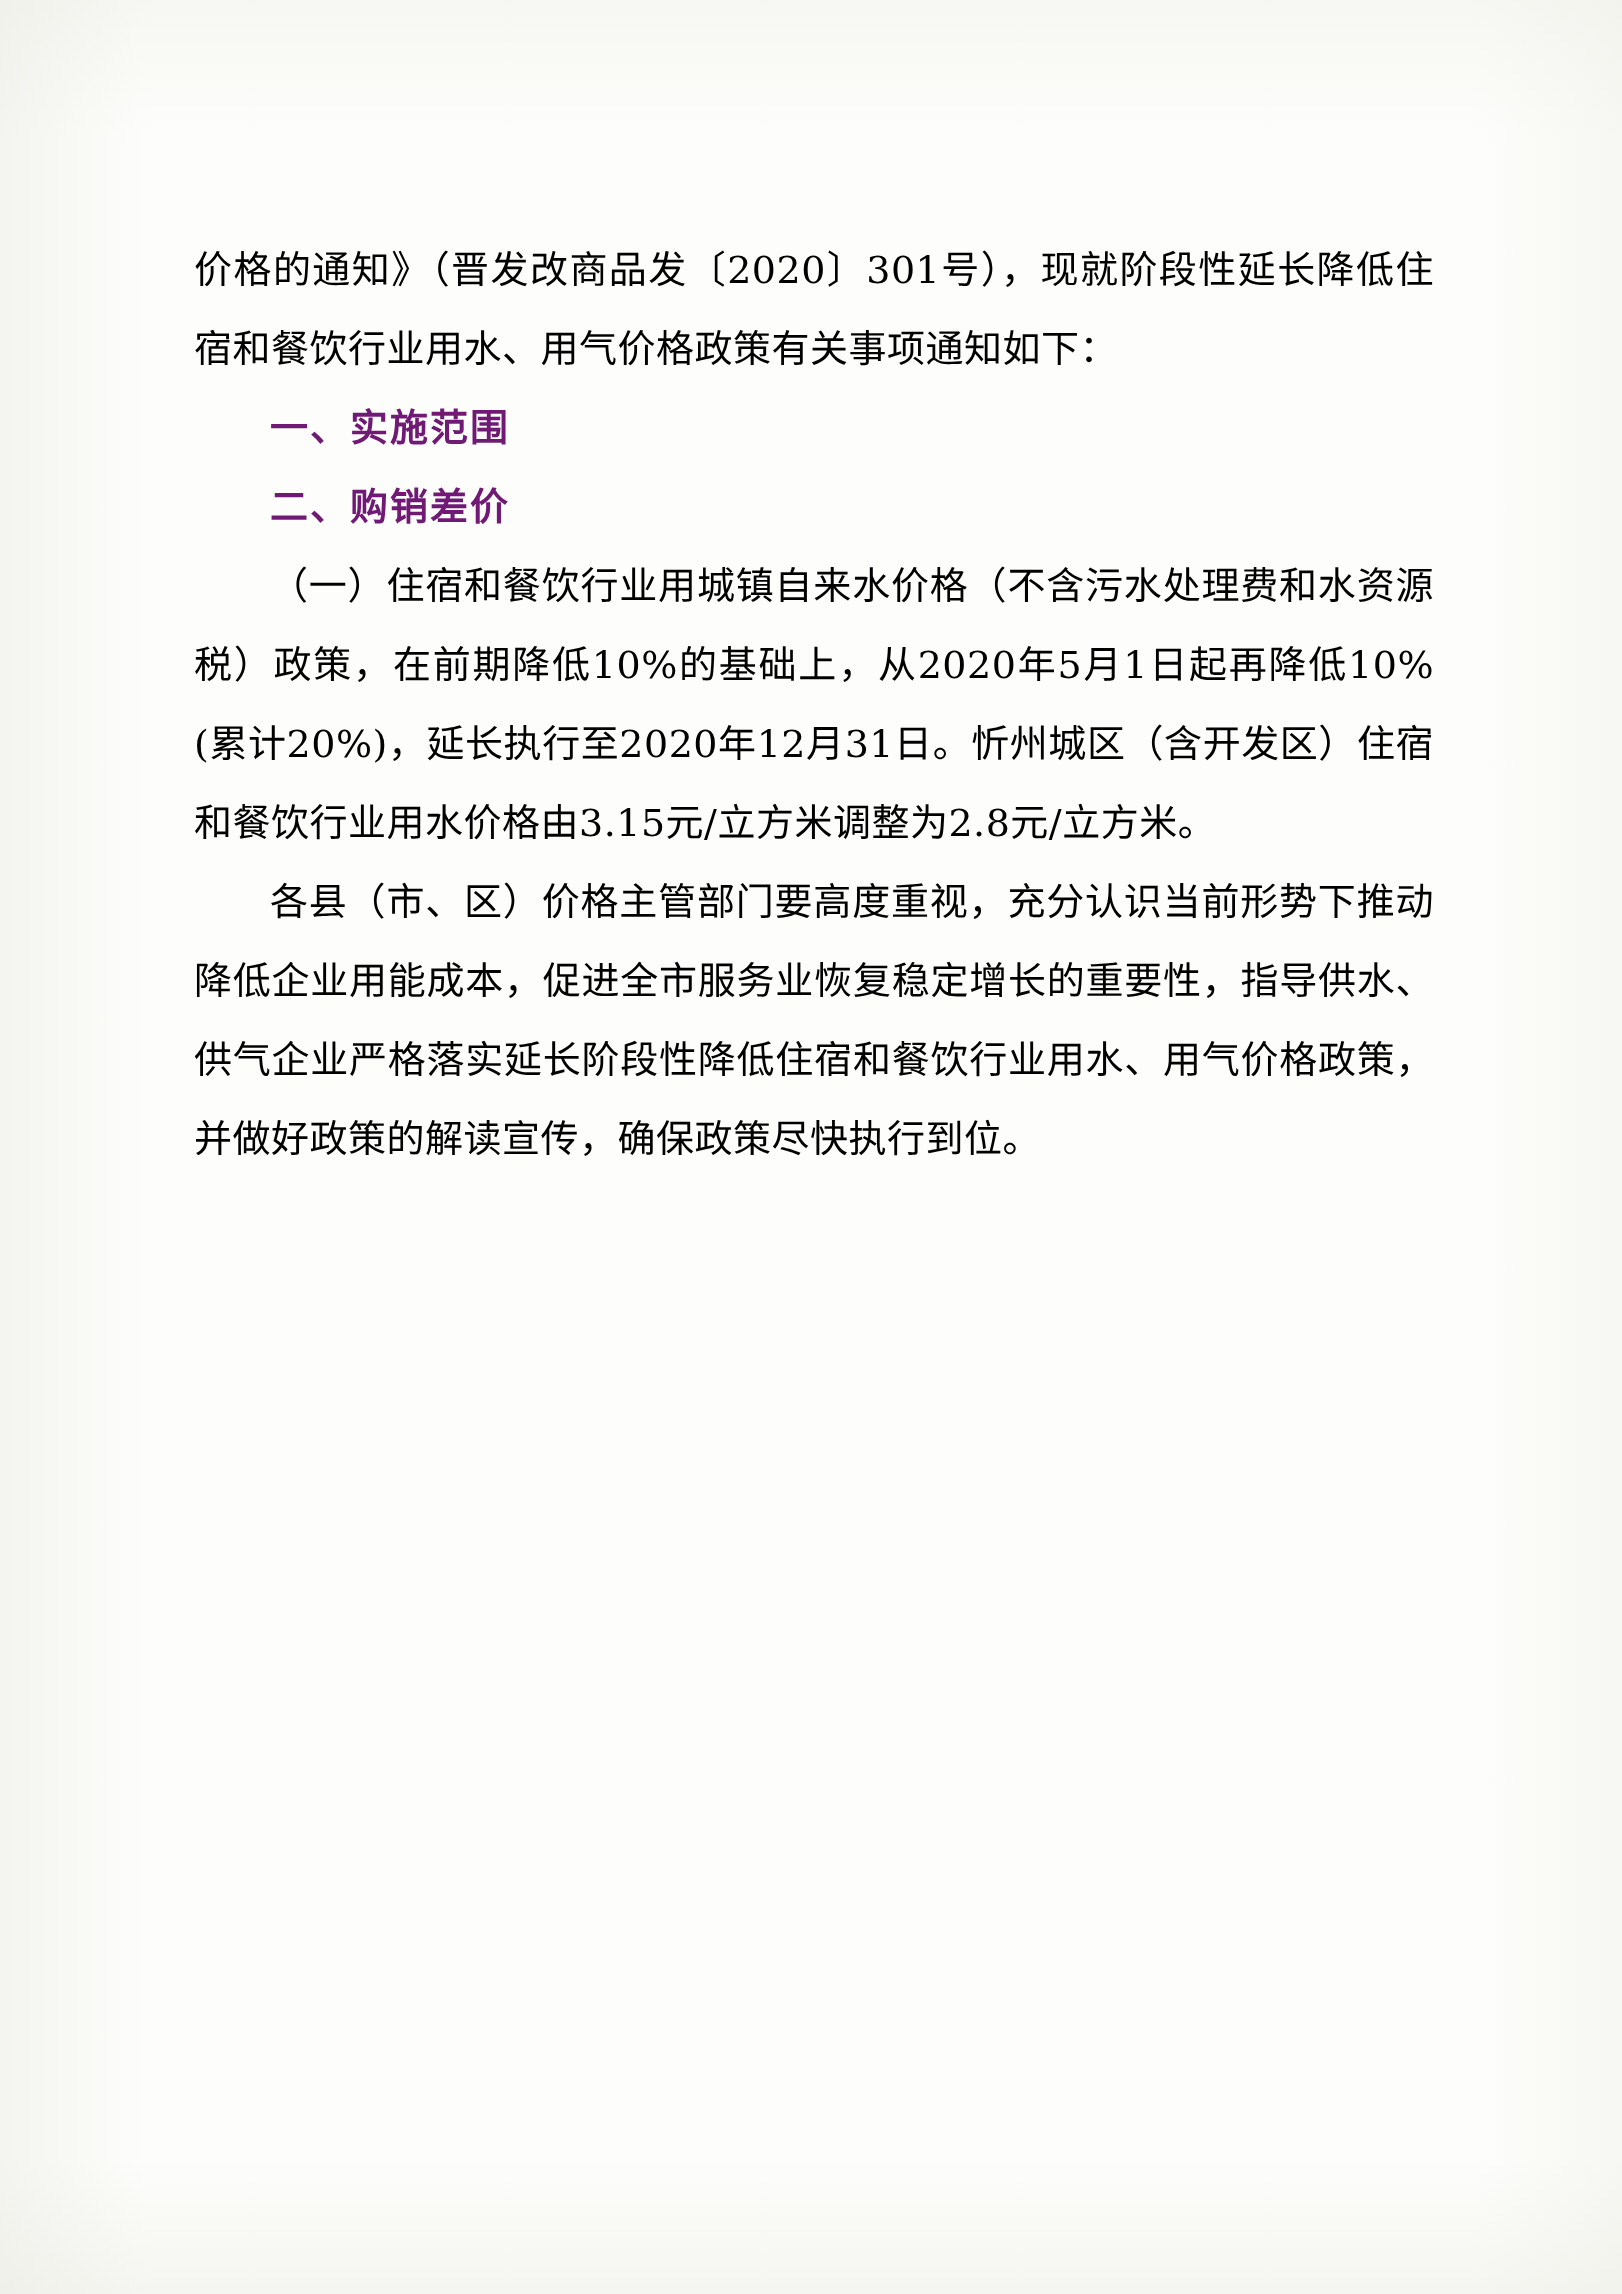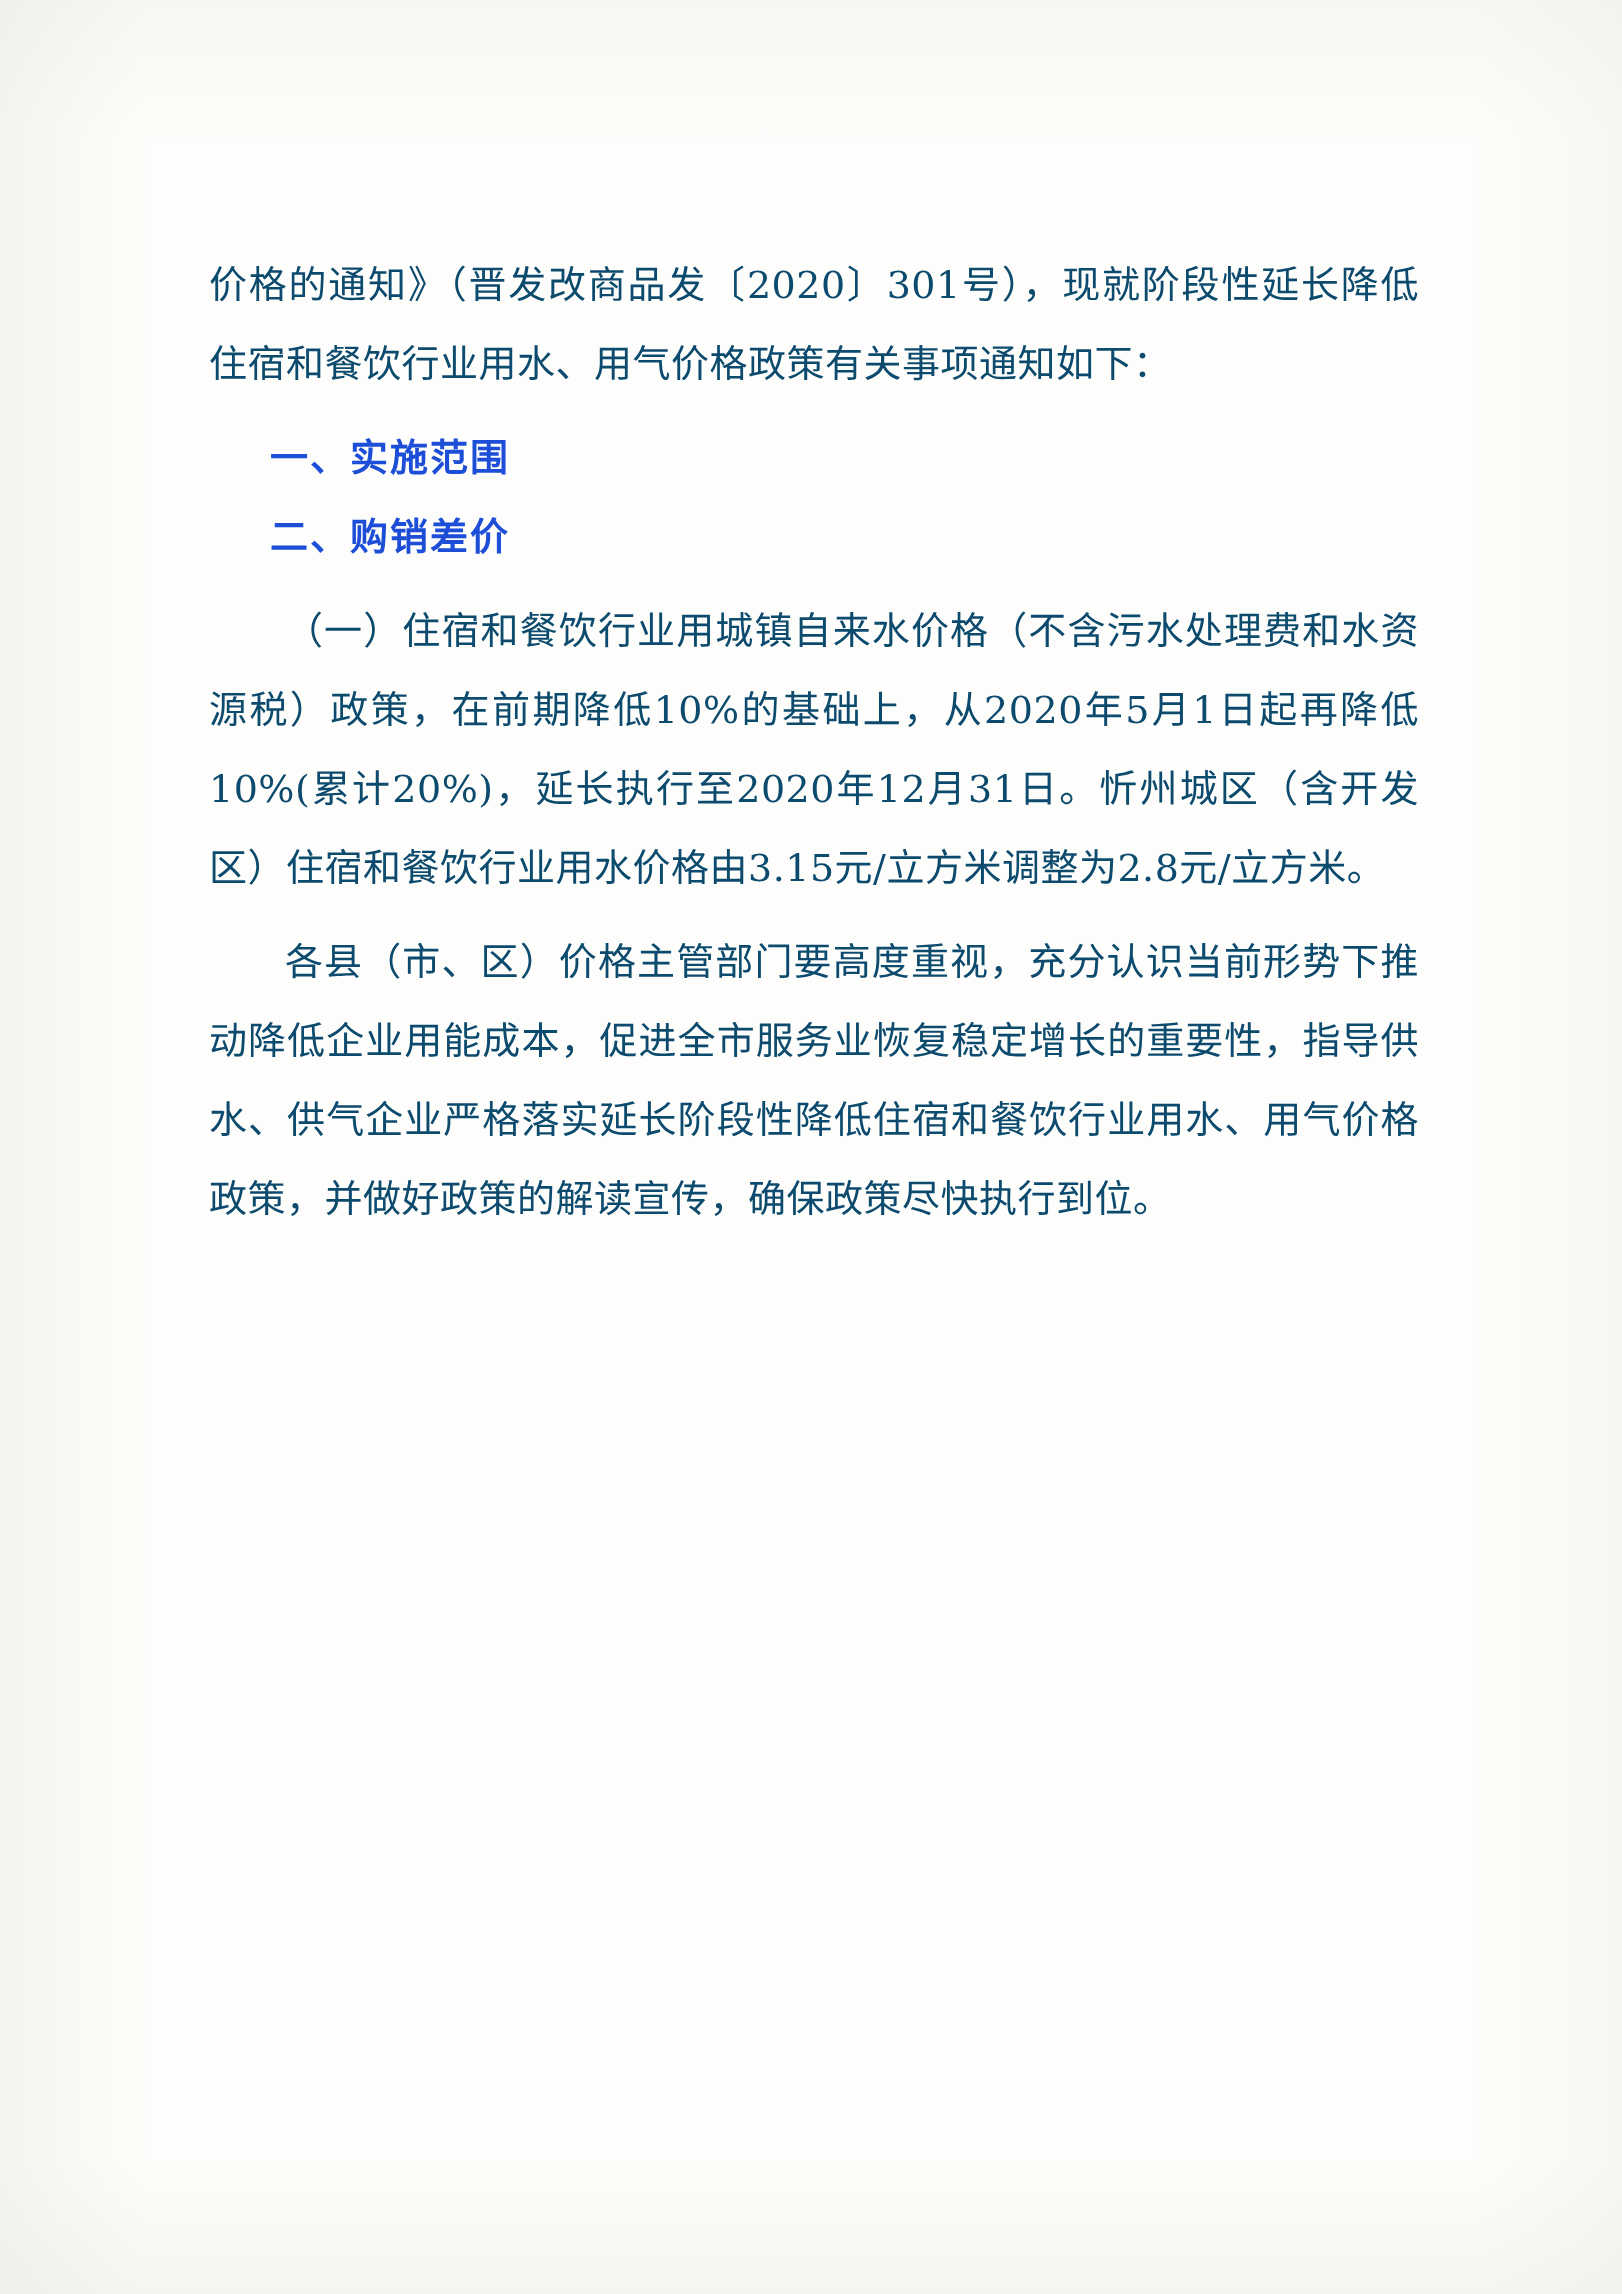--- a/index.html
+++ b/index.html
@@ -29,39 +29,39 @@
   .content {
     position: absolute;
     left: 194px;
     top: 231px;
     width: 1240px;
     font-family: "DejaVu Serif", "Liberation Serif", serif;
     color: #17181a;
   }
   p.body-line,
   p.para {
-    margin: 15px;
+    margin: 0;
     font-size: 38px;
     line-height: 79px;
     letter-spacing: 0.5px;
     text-align: justify;
     text-justify: inter-character;
-    color: #0c4a6e;
+    color: #000000;
   }
   p.para {
     text-indent: 76px;
   }
   p.heading {
     margin: 0;
     font-size: 38px;
     line-height: 79px;
     font-weight: bold;
     letter-spacing: 2px;
     text-indent: 76px;
-    color: #1d4ed8;
+    color: #701a75;
     font-family: "DejaVu Sans", "Liberation Sans", sans-serif;
   }
 </style>
 </head>
 <body>
 
 <div class="page">
   <div class="paper-tint"></div>
 
   <div class="content">

